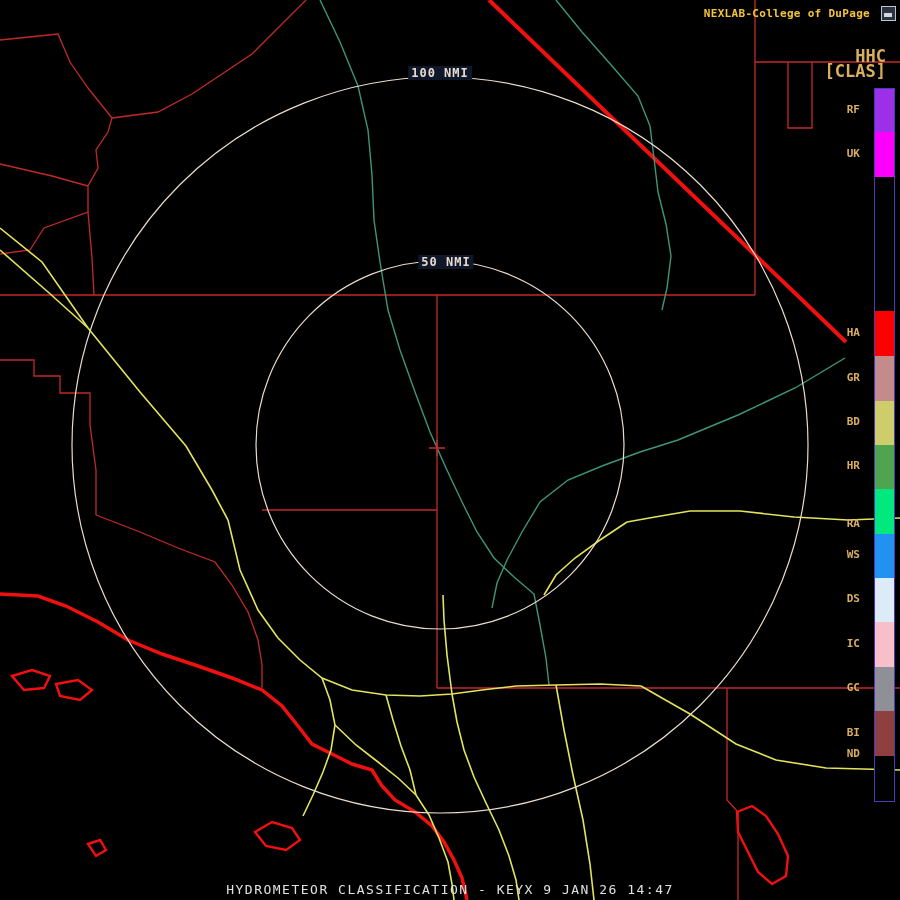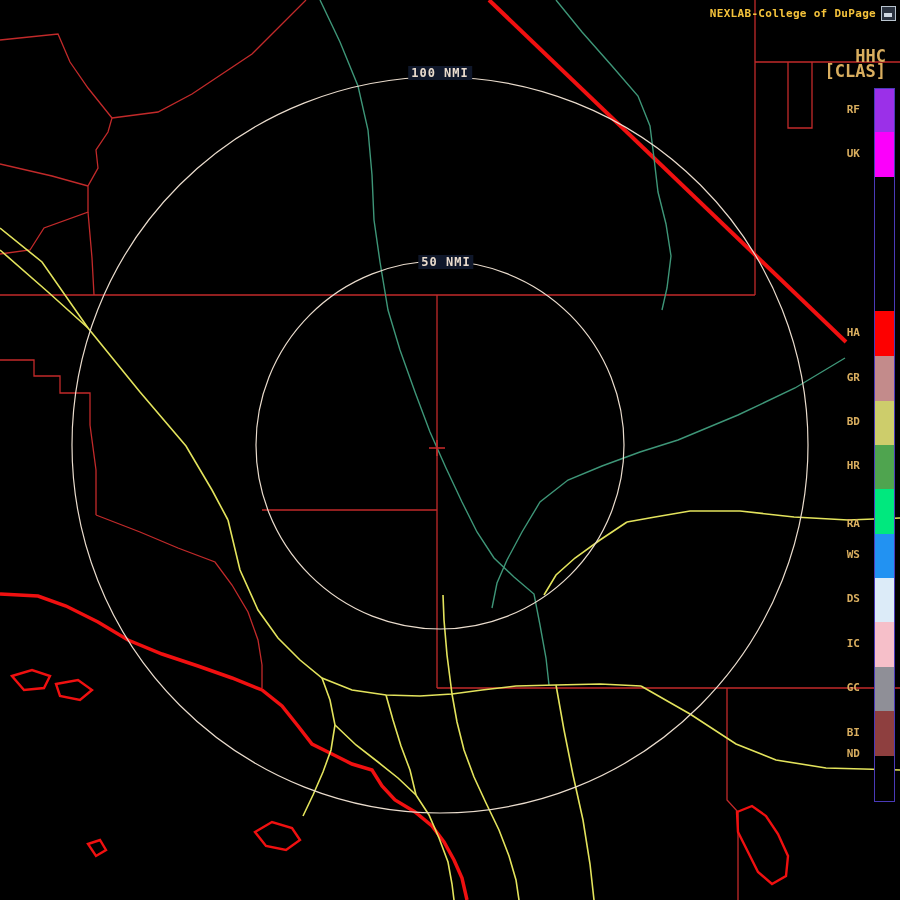--- a/index.html
+++ b/index.html
@@ -21,21 +21,21 @@
   .ring-label{
     position:absolute;transform:translateX(-50%);
     color:var(--range-ring,#eadccd);background:#0f172a;
     font-size:12px;font-weight:bold;letter-spacing:1px;padding:0 3px;
     white-space:nowrap;
   }
   #label-100{left:440px;top:66px;}
   #label-50{left:446px;top:255px;}
 
   #header{
-    position:absolute;top:6px;right:4px;display:flex;align-items:center;gap:5px;
+    position:absolute;top:6px;right:4px;display:flex;align-items:center;gap:11px;
   }
   #title{
     color:var(--title-text,#f5c33b);font-size:11px;font-weight:bold;letter-spacing:0.3px;
     white-space:nowrap;
   }
   #logo{
     width:13px;height:13px;border:1px solid #b9c4cf;background:#2b3340;position:relative;
   }
   #logo::after{
     content:"";position:absolute;left:2px;top:6px;width:8px;height:4px;background:#cfd8e2;
@@ -169,14 +169,15 @@
       <div class="legend-label" style="top: 459px;">HR</div>
       <div class="legend-label" style="top: 517px; margin-left: 20px;">RA</div>
       <div class="legend-label" style="top: 548px;">WS</div>
       <div class="legend-label" style="top: 592px; padding-left: 36px;">DS</div>
       <div class="legend-label" style="top: 636.5px;">IC</div>
       <div class="legend-label" style="top: 681px;">GC</div>
       <div class="legend-label" style="top: 725.5px;">BI</div>
       <div class="legend-label" style="top: 747px;">ND</div>
     </div>
 
+  <div id="status">HYDROMETEOR CLASSIFICATION - KEYX 9 JAN 26 14:47</div>
 
 </div>
 
 </body></html>

